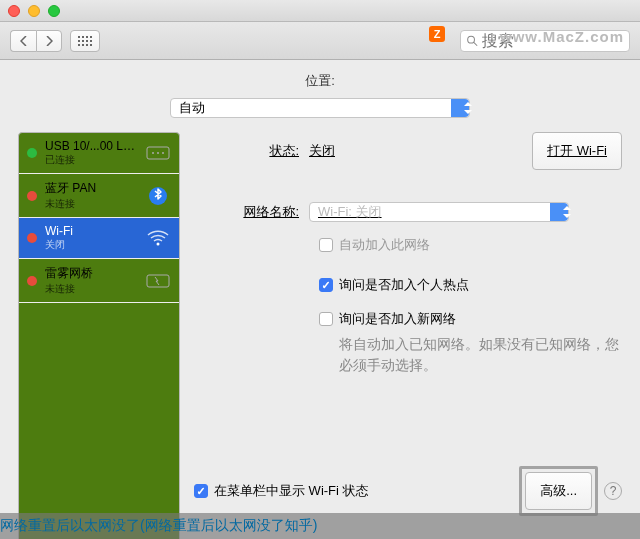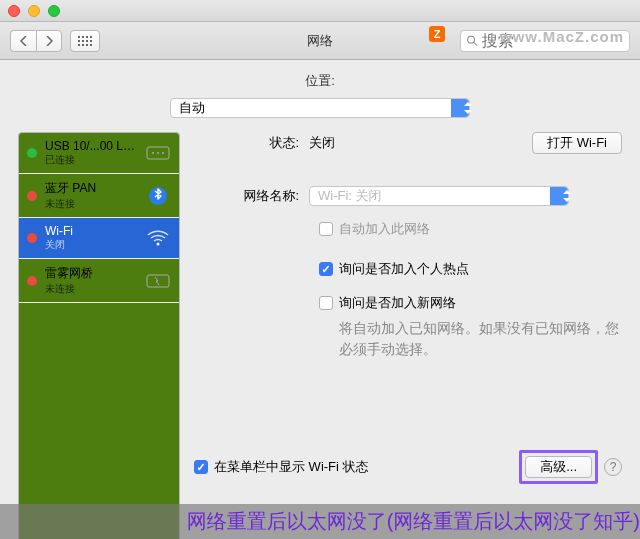--- a/index.html
+++ b/index.html
@@ -40,38 +40,38 @@
 .sdot{width:10px;height:10px;border-radius:50%;flex-shrink:0;}
 .sdot.g{background:#2dbb41;}
 .sdot.r{background:#e74c3c;}
 .itxt{flex:1;min-width:0;}
 .iname{font-size:12px;white-space:nowrap;overflow:hidden;text-overflow:ellipsis;}
 .istat{font-size:10px;opacity:.7;}
 .iicon{width:26px;height:20px;display:flex;align-items:center;justify-content:center;flex-shrink:0;}
 .listbtm{height:22px;background:linear-gradient(#fdfdfd,#f1f1f1);border:1px solid #b8b8b8;border-top:none;border-radius:0 0 4px 4px;display:flex;align-items:center;}
 .lbtn{width:24px;height:100%;display:flex;align-items:center;justify-content:center;border-right:1px solid #c8c8c8;font-size:14px;color:#555;}
 .main{flex:1;}
-.row{display:flex;align-items:center;margin-bottom:14px;}
+.row{display:flex;align-items:center;margin-bottom:14px;text-decoration:underline;}
 .row .k{width:115px;text-align:right;padding-right:10px;font-size:13px;}
 .row .v{flex:1;display:flex;align-items:center;gap:10px;}
-.btn{height:22px;background:linear-gradient(#fdfdfd,#f1f1f1);border:1px solid #b8b8b8;border-radius:4px;padding:0 14px;font-size:13px;display:inline-flex;align-items:center;}
+.btn{height:38px;background:linear-gradient(#fdfdfd,#f1f1f1);border:1px solid #b8b8b8;border-radius:4px;padding:0 14px;font-size:13px;display:inline-flex;align-items:center;}
 .chk{display:flex;align-items:center;gap:6px;margin:6px 0;font-size:13px;}
 .chkbox{width:14px;height:14px;border:1px solid #b0b0b0;border-radius:3px;background:#fff;display:flex;align-items:center;justify-content:center;flex-shrink:0;}
 .chkbox.on{background:#3a79f6;border-color:#3a79f6;}
 .chkbox.on::after{content:"✓";color:#fff;font-size:11px;font-weight:bold;}
 .chk.dim{color:#999;}
 .subtxt{font-size:14px;color:#888;margin-left:20px;margin-top:2px;line-height:1.5;}
 .btmrow{display:flex;align-items:center;padding-top:90px;}
-.advbox{border:3px solid #8b5cf6;padding:3px;border-radius:2px;}
+.advbox{border:3px solid #a3a3a3;padding:3px;border-radius:2px;}
 .help{width:18px;height:18px;border:1px solid #aaa;border-radius:50%;display:flex;align-items:center;justify-content:center;font-size:12px;color:#777;margin-left:6px;}
 .footer{display:flex;justify-content:flex-end;align-items:center;padding:0 18px 10px;gap:0;position:relative;}
 .footer .btn{border-radius:0;}
 .footer .btn.l{border-radius:4px 0 0 4px;border-right:none;}
 .footer .btn.r{border-radius:0 4px 4px 0;}
-.caption{position:absolute;bottom:0;left:0;right:0;text-align:right;background:rgba(120,120,120,0.65);color:#6d28d9;font-size:20px;padding:4px 0;}
+.caption{position:absolute;bottom:0;left:0;right:0;text-align:left;background:rgba(120,120,120,0.65);color:#0369a1;font-size:14px;padding:4px 0;}
 .disabled-input{color:#bbb;}
 </style>
 </head>
 <body>
 
 <div class="window">
   <div class="titlebar">
     <div class="traffic">
       <div class="dot red"></div>
       <div class="dot yel"></div>
@@ -99,21 +99,20 @@
           <i></i>
           <i></i>
           <i></i>
           <i></i>
           <i></i>
           <i></i>
           <i></i>
           <i></i>
         </div>
     </div>
-    <div class="title">网络</div>
     <div class="zbadge">Z</div>
     <div class="search">
       <svg viewBox="0 0 16 16">
           <path d="M11 6a5 5 0 10-10 0 5 5 0 0010 0zm-1 4l5 5" fill="none" stroke="#888" stroke-width="1.5"></path>
         </svg>
       <input placeholder="搜索" style="">
     </div>
     <div class="watermark">www.MacZ.com</div>
   </div>
 

